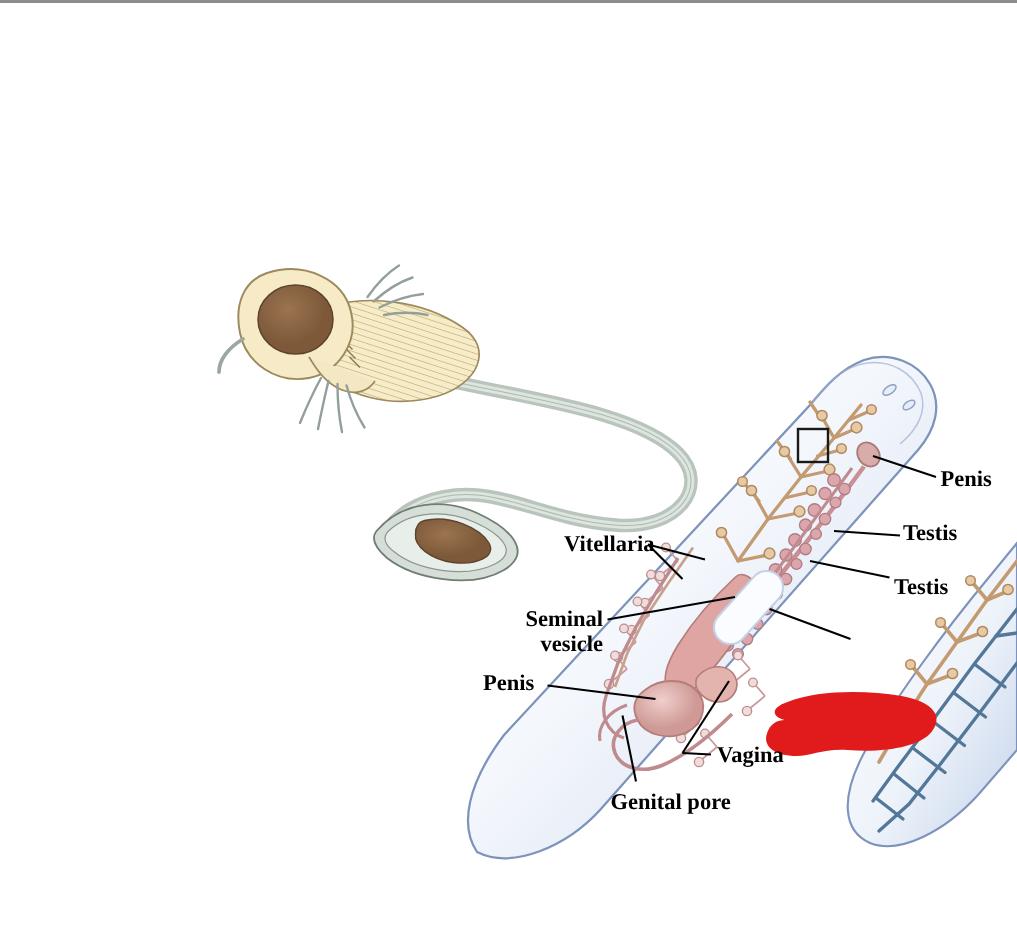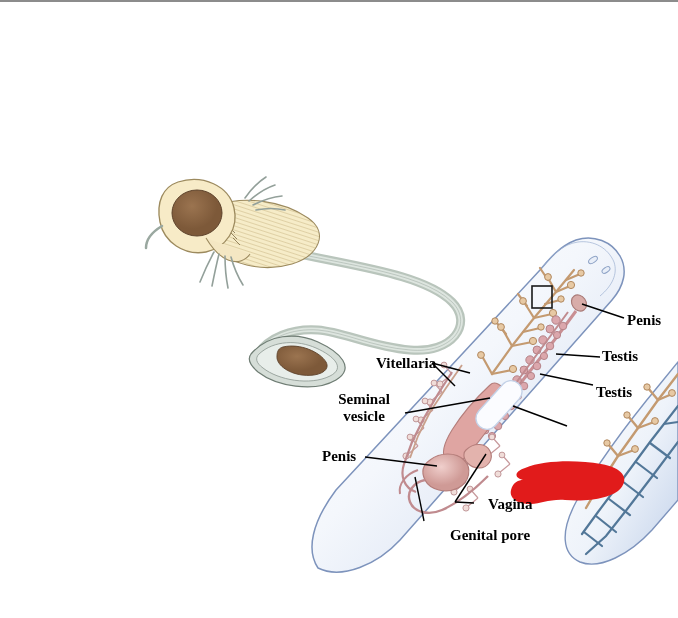--- a/index.html
+++ b/index.html
@@ -367,18 +367,18 @@
     <path d="M20,14 C40,6 72,6 96,10 C118,14 124,24 116,34
              C108,44 84,48 60,46 C44,45 36,50 26,50
              C12,50 4,44 6,36 C8,28 14,26 18,26
              C10,24 8,18 20,14 Z" fill="#e11b1b"></path>
   </svg>
 
   <div class="lbl" style="left:627px; top:310px;">Penis</div>
   <div class="lbl" style="left:602px; top:346px;">Testis</div>
   <div class="lbl" style="left:596px; top:382px;">Testis</div>
   <div class="lbl" style="left:376px; top:353px;">Vitellaria</div>
-  <div class="lbl two-line" style="left:326px; top:389px; width:76px; text-align:center;">Seminal vesicle</div>
+  <div class="lbl two-line" style="left:326px; top:403px; width:76px; text-align:right;">Seminal vesicle</div>
   <div class="lbl" style="left:322px; top:446px;font-family:Liberation Serif, serif;">Penis</div>
-  <div class="lbl" style="left:488px; top:494px;">Vagina</div>
-  <div class="lbl" style="left:407px; top:525px;margin-left:43px;">Genital pore</div>
+  <div class="lbl" style="left:478px; top:494px;">Vagina</div>
+  <div class="lbl" style="left:407px; top:525px;">Genital pore</div>
 
 </div>
 
 </body></html>

